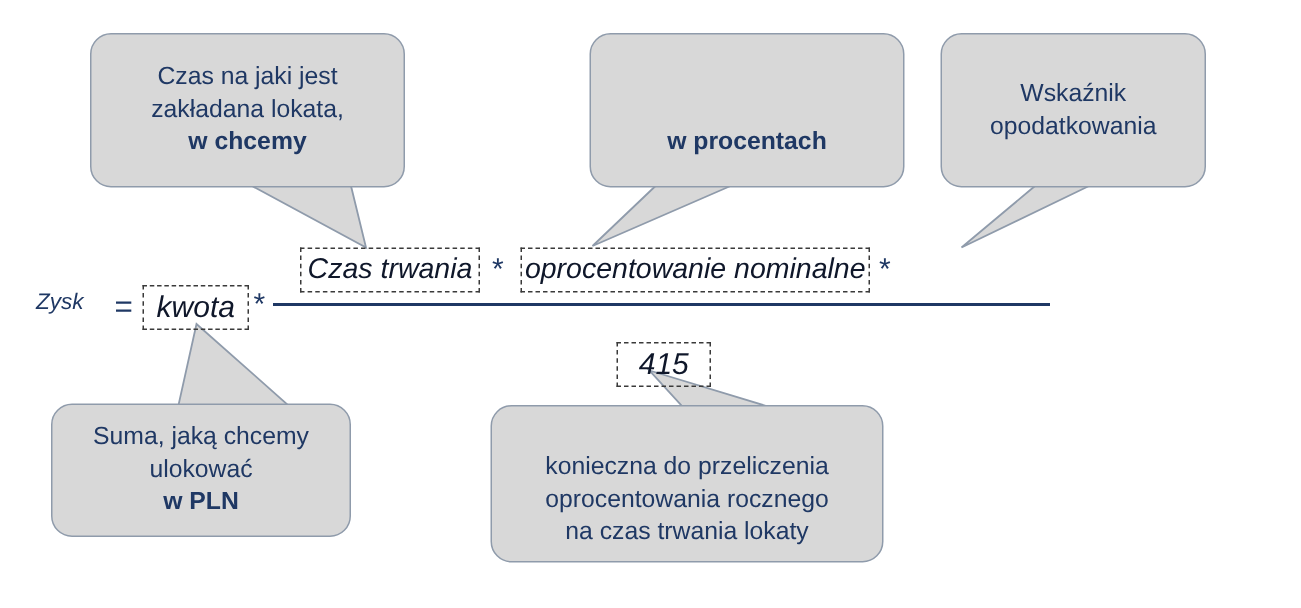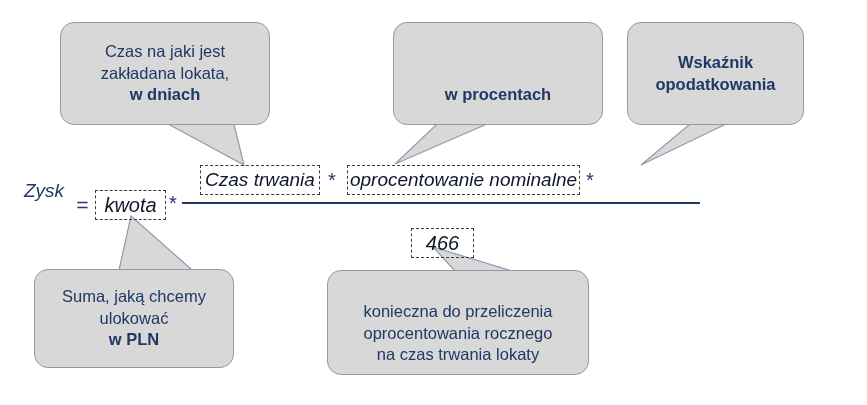--- a/index.html
+++ b/index.html
@@ -95,73 +95,73 @@
 
     <polygon class="tail" points="131,216 192,270 119,270"></polygon>
 
     <polygon class="tail" points="433,247 512,271 455,271"></polygon>
   </svg>
 
   <div class="bubble" style="left:60px; top:22px; width:210px; height:103px;">
     <div class="txt">
       <span>Czas na jaki jest</span><br>
       <span>zakładana lokata,</span><br>
-      <b>w dniach</b>
+      <b>w chcemy</b>
     </div>
   </div>
 
   <div class="bubble" style="left:393px; top:22px; width:210px; height:103px;">
     <div class="txt">
       <br>
       <br>
       <b>w procentach</b>
     </div>
   </div>
 
-  <div class="bubble" style="left:627px; top:22px; width:177px; height:103px;font-weight:bold;">
+  <div class="bubble" style="left:627px; top:22px; width:177px; height:103px;">
     <div class="txt">
       <span>Wskaźnik</span><br>
       <span>opodatkowania</span>
     </div>
   </div>
 
-  <div class="bubble" style="left:34px; top:269px; width:200px; height:99px;">
+  <div class="bubble" style="left:34px; top:269px; width:200px; height:89px;">
     <div class="txt">
       <span>Suma, jaką chcemy</span><br>
       <span>ulokować</span><br>
       <b>w PLN</b>
     </div>
   </div>
 
   <div class="bubble" style="left:327px; top:270px; width:262px; height:105px;">
     <div class="txt">
       <br>
       <span>konieczna do przeliczenia</span><br>
       <span>oprocentowania rocznego</span><br>
       <span>na czas trwania lokaty</span>
     </div>
   </div>
 
   <div id="formula">
 
-    <div class="ftxt" style="left:24px; top:180px; font-size:19px;">Zysk</div>
+    <div class="ftxt" style="left:24px; top:193px; font-size:15px;">Zysk</div>
 
     <div class="ftxt" style="left:76px; top:193px; font-size:21px;">=</div>
 
     <div class="dashbox" style="left:95px; top:190px; width:71px; height:30px; font-size:20px;">kwota</div>
 
     <div class="ftxt" style="left:169px; top:192px; font-size:20px; font-style:normal;">*</div>
 
     <div class="dashbox" style="left:200px; top:165px; width:120px; height:30px; font-size:19px;">Czas trwania</div>
 
     <div class="ftxt" style="left:328px; top:169px; font-size:20px; font-style:normal;">*</div>
 
     <div class="dashbox" style="left:347px; top:165px; width:233px; height:30px; font-size:19px;">oprocentowanie nominalne</div>
 
     <div class="ftxt" style="left:586px; top:169px; font-size:20px; font-style:normal;">*</div>
 
 
     <div id="frac-bar" style="left:182px; top:202px; width:518px;"></div>
 
-    <div class="dashbox" style="left:411px; top:228px; width:63px; height:30px; font-size:20px;">466</div>
+    <div class="dashbox" style="left:411px; top:228px; width:63px; height:30px; font-size:20px;">415</div>
 
   </div>
 </div>
 
 </body></html>

